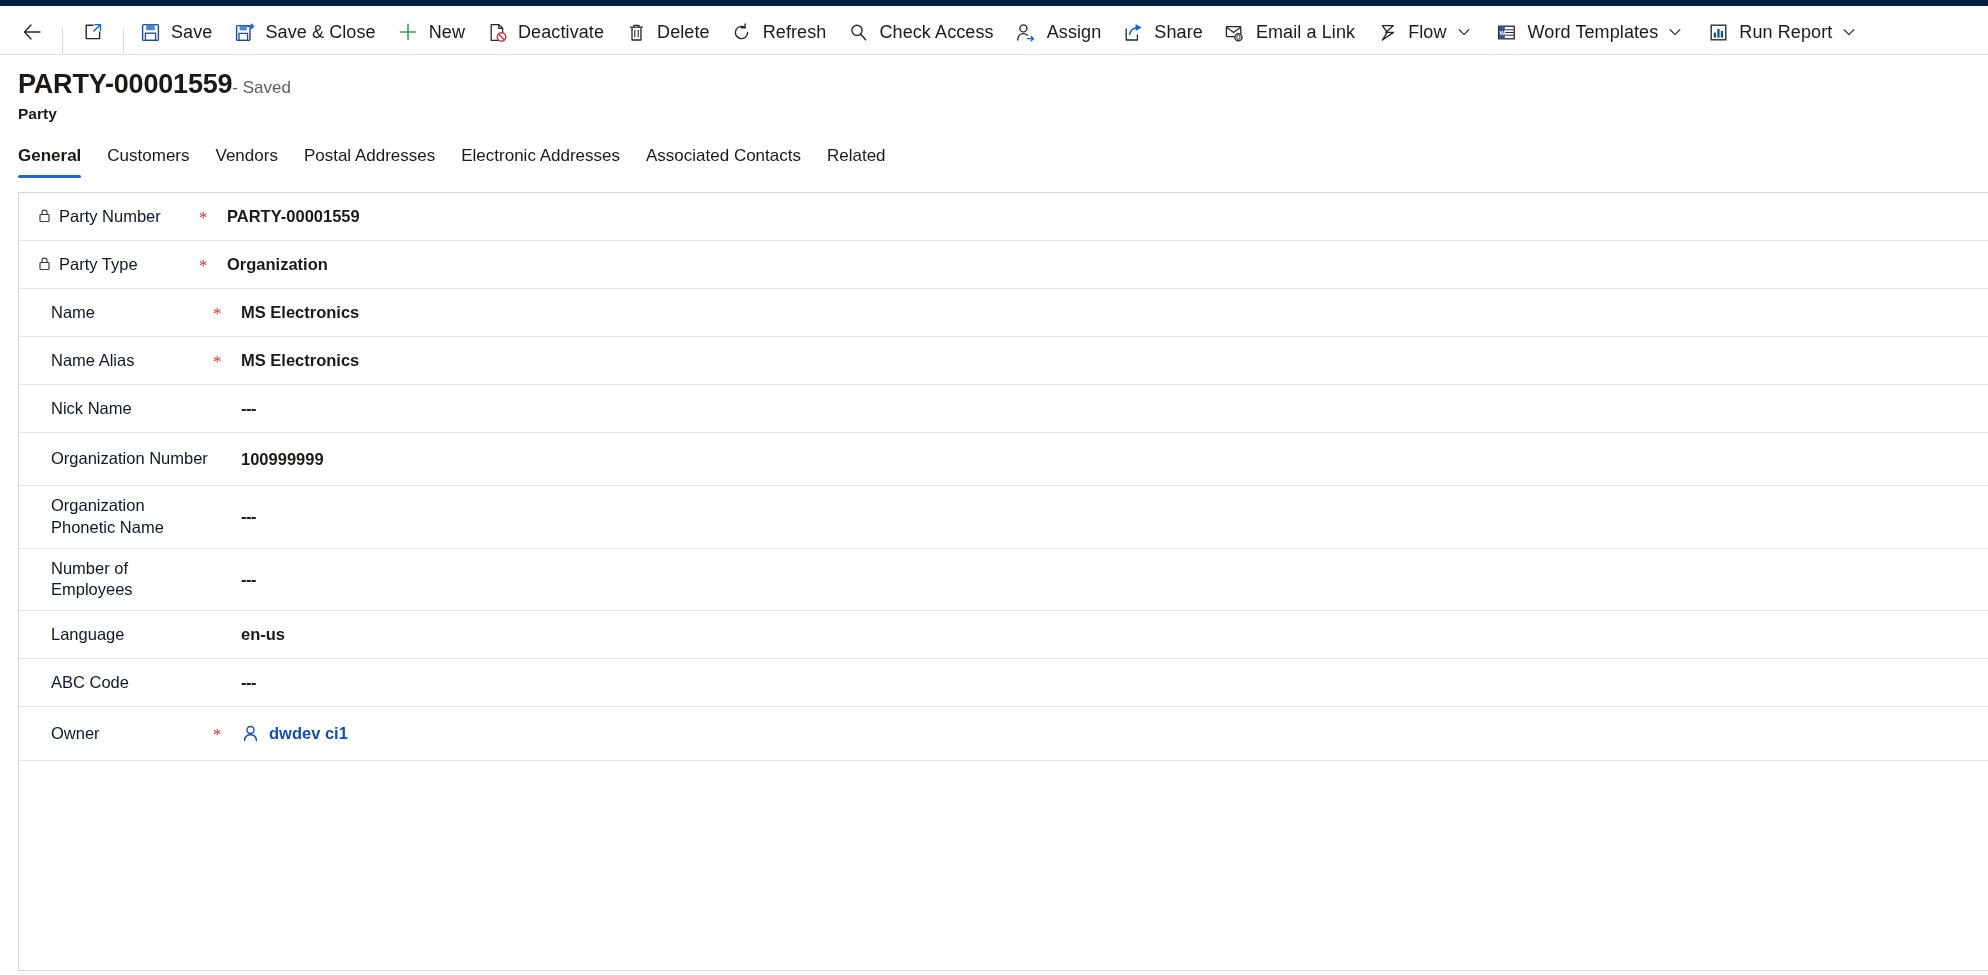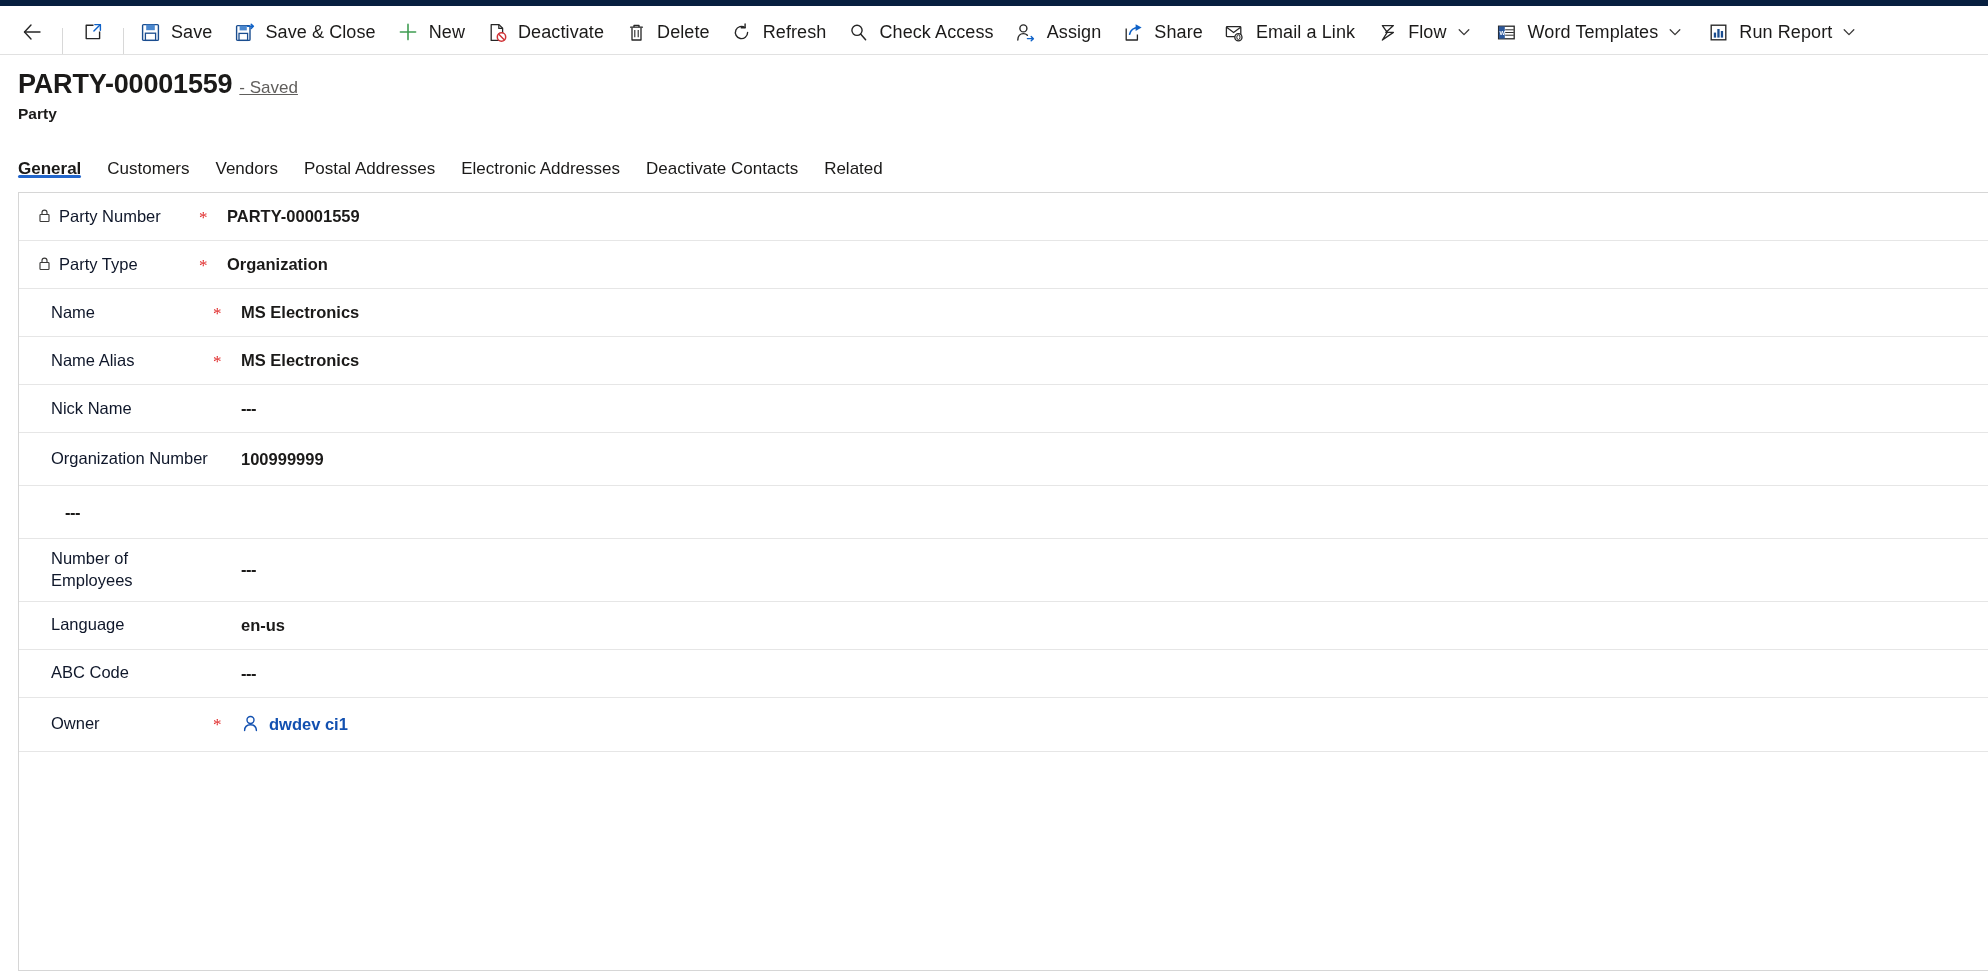--- a/index.html
+++ b/index.html
@@ -72,23 +72,22 @@
   }
   .rh-title {
     font-size: 27px;
     font-weight: 600;
     color: #1b1a19;
     letter-spacing: -0.2px;
   }
   .rh-status {
     font-size: 17px;
     color: #605e5c;
-    margin-left: 7px;
+    margin-left: 0;
     font-weight: 400;
-    text-decoration: underline;
   }
   .rh-subtitle {
     font-size: 15.5px;
     font-weight: 700;
     color: #1b1a19;
     margin-top: 5px;
   }
 
   
   .tab-strip {
@@ -96,21 +95,21 @@
     align-items: flex-end;
     padding-left: 18px;
     margin-top: 19px;
     height: 36px;
     white-space: nowrap;
   }
   .tab {
     position: relative;
     font-size: 17px;
     color: #1b1a19;
-    padding: 0 13px 1px 13px;
+    padding: 0 13px 14px 13px;
     cursor: pointer;
     line-height: 1;
   }
   .tab:first-child { padding-left: 0; }
   .tab.active { font-weight: 700; }
   .tab.active::after {
     content: "";
     position: absolute;
     left: 0; right: 13px; bottom: 0;
     height: 3px;
@@ -386,21 +385,21 @@
   </div>
   <div class="rh-subtitle">Party</div>
 </div>
 
 <div class="tab-strip">
   <div class="tab active"><span>General</span></div>
   <div class="tab"><span>Customers</span></div>
   <div class="tab"><span>Vendors</span></div>
   <div class="tab"><span>Postal Addresses</span></div>
   <div class="tab"><span>Electronic Addresses</span></div>
-  <div class="tab"><span>Deactivate Contacts</span></div>
+  <div class="tab"><span>Associated Contacts</span></div>
   <div class="tab"><span>Related</span></div>
 </div>
 
 <div class="form-wrap">
 
   <div class="frow">
     <div class="flabel">
       <span class="lock-icon">
         <svg width="15" height="15" viewBox="0 0 15 15">
             <rect x="3" y="6.5" width="9" height="7" rx="0.8" fill="none" stroke="#3b3a39" stroke-width="1.15"></rect>
@@ -453,20 +452,23 @@
 
   <div class="frow tall">
     <div class="flabel lock-pad">
       <span>Organization Number</span>
     </div>
     <div class="freq"></div>
     <div class="fvalue">100999999</div>
   </div>
 
   <div class="frow tall">
+    <div class="flabel lock-pad">
+      <span>Organization Phonetic Name</span>
+    </div>
     <div class="freq"></div>
     <div class="fvalue muted">---</div>
   </div>
 
   <div class="frow tall">
     <div class="flabel lock-pad">
       <span>Number of Employees</span>
     </div>
     <div class="freq"></div>
     <div class="fvalue muted">---</div>

